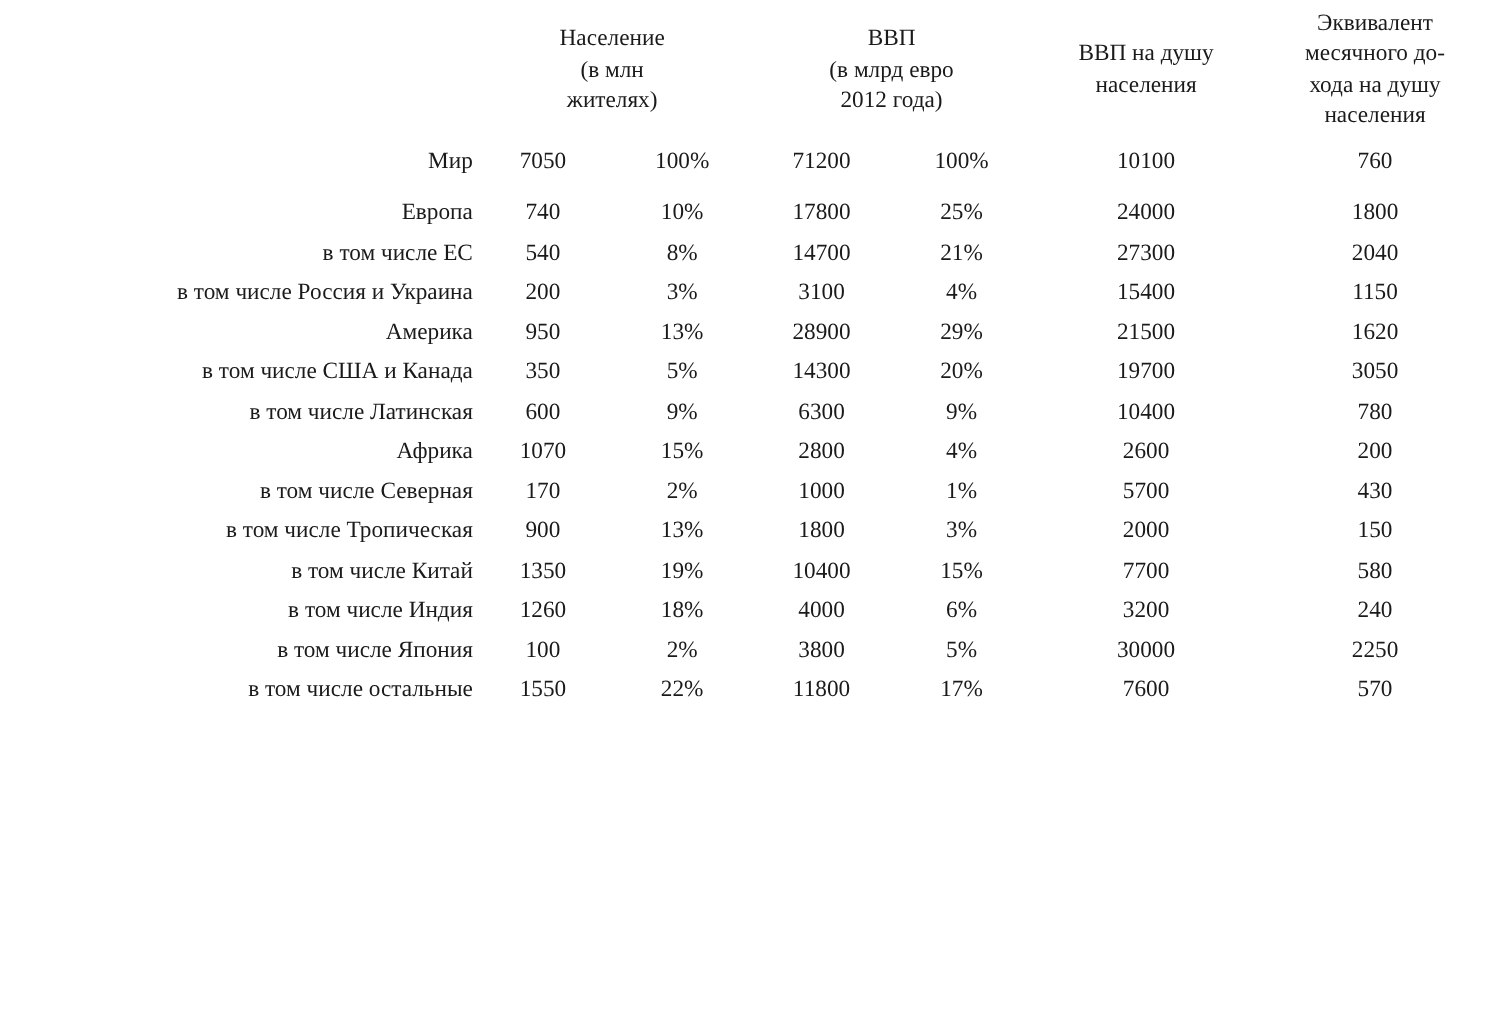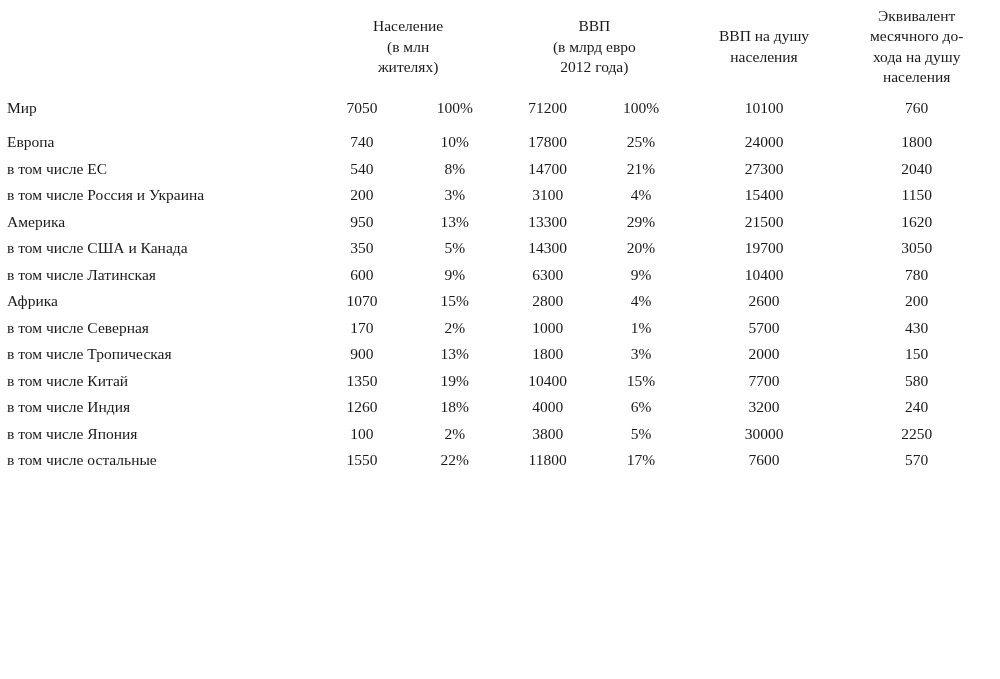--- a/index.html
+++ b/index.html
@@ -46,21 +46,21 @@
     line-height: 1.32;
     padding: 6px 8px;
     font-size: 15.5px;
   }
   .hdr-sub {
     text-align: center;
     padding: 7px 6px;
     font-size: 15.5px;
   }
   .label-cell {
-    text-align: left;
+    text-align: right;
     padding-left: 9px;
     white-space: nowrap;
     font-size: 15.5px;
   }
   .num-cell {
     text-align: center;
     font-size: 15.5px;
   }
   .row-line td { height: 26.5px; }
   .row-world td { height: 41px; }
@@ -143,21 +143,21 @@
         <td class="num-cell bl bb">3100</td>
         <td class="num-cell bl bb">4%</td>
         <td class="num-cell bl bb">15400</td>
         <td class="num-cell bl br bb">1150</td>
       </tr>
 
       <tr class="row-line group-first">
         <td class="label-cell bl">Америка</td>
         <td class="num-cell bl">950</td>
         <td class="num-cell bl">13%</td>
-        <td class="num-cell bl">13300</td>
+        <td class="num-cell bl">28900</td>
         <td class="num-cell bl">29%</td>
         <td class="num-cell bl">21500</td>
         <td class="num-cell bl br">1620</td>
       </tr>
       <tr class="row-line">
         <td class="label-cell bl">в том числе США и Канада</td>
         <td class="num-cell bl">350</td>
         <td class="num-cell bl">5%</td>
         <td class="num-cell bl">14300</td>
         <td class="num-cell bl">20%</td>

